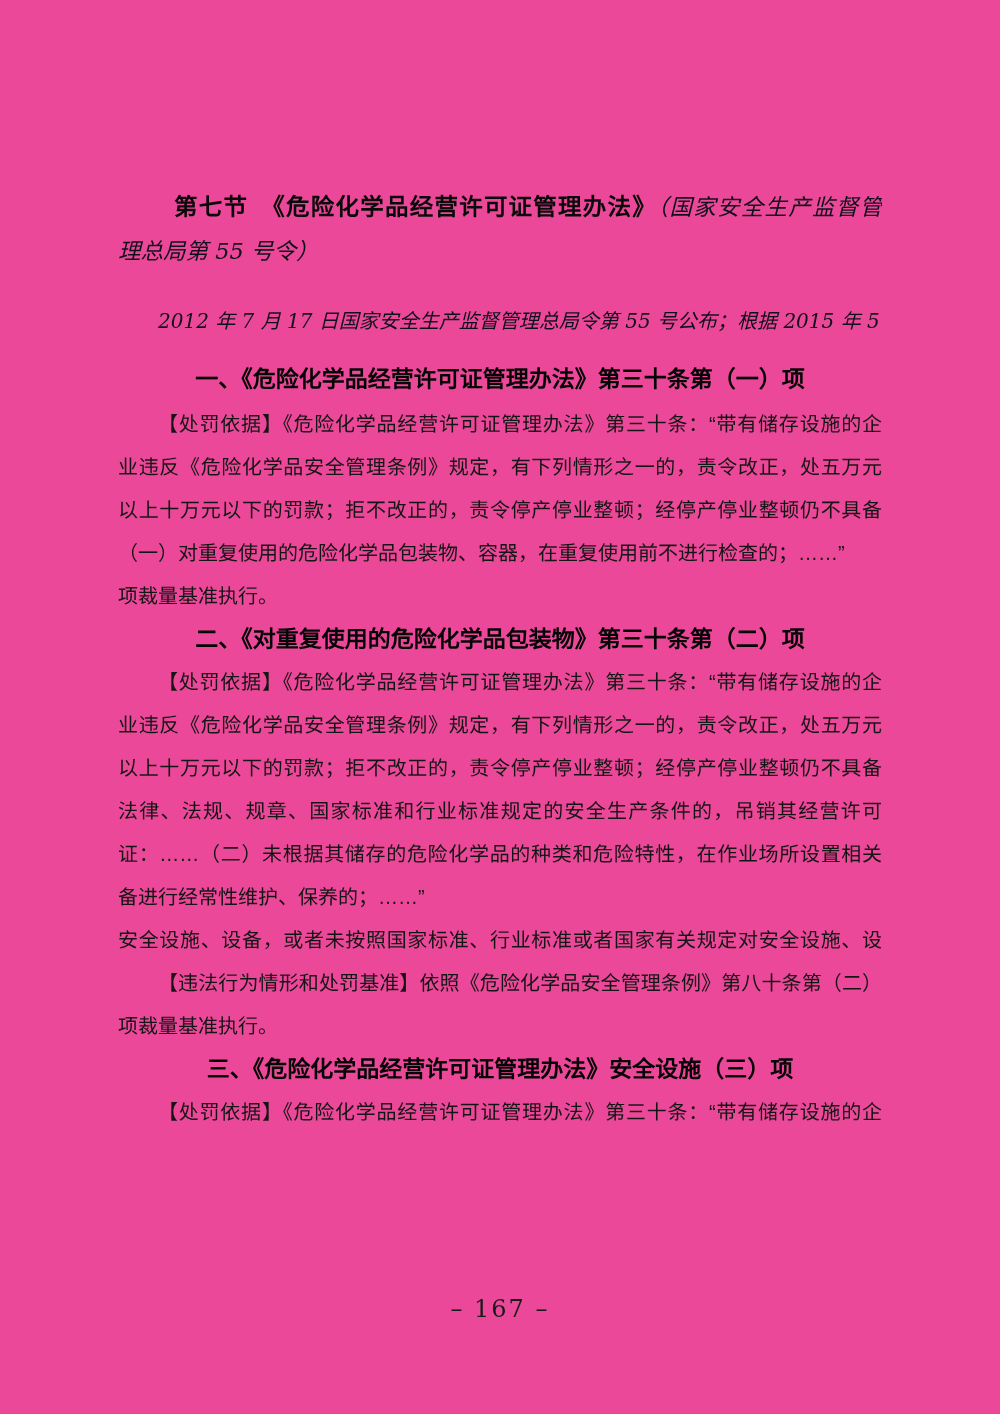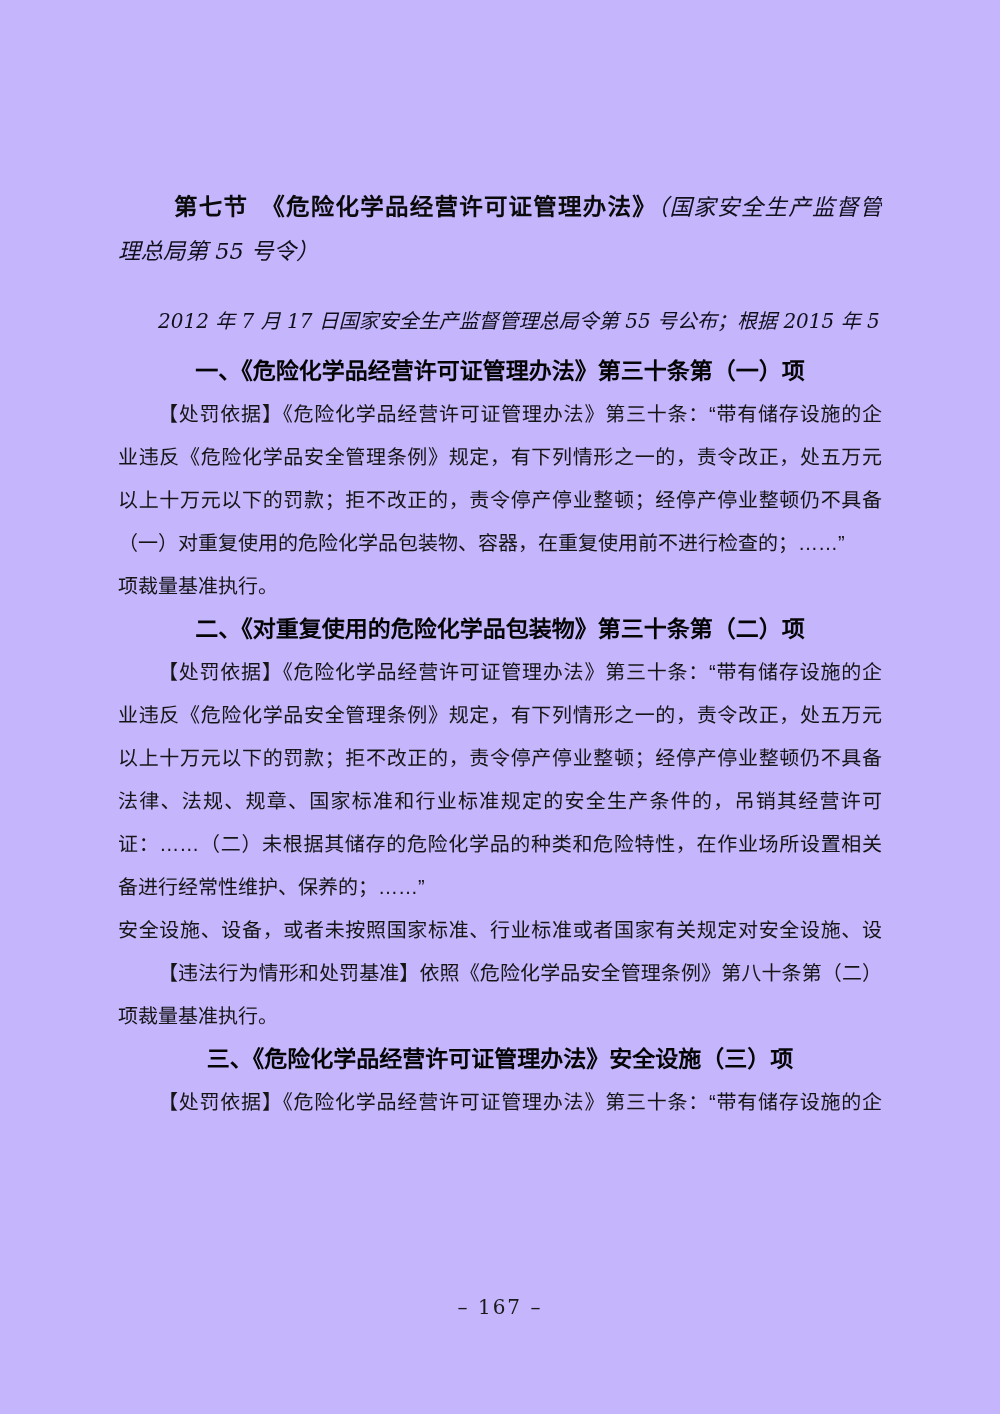--- a/index.html
+++ b/index.html
@@ -1,21 +1,21 @@
 <!DOCTYPE html>
 <html lang="zh-CN"><head>
 <meta charset="utf-8">
 <style>
   html, body { margin: 0; padding: 0; background: #e8e8e8; }
   .page {
     position: relative;
     width: 1000px;
     height: 1414px;
     margin: 0 auto;
-    background: #c4b5fd;
+    background: #ec4899;
     color: #151515;
     overflow: hidden;
   }
   .content {
     position: absolute;
     left: 118px;
     top: 185px;
     width: 764px;
   }
   .content * { box-sizing: border-box; }
@@ -66,30 +66,30 @@
     height: 43px;
     line-height: 43px;
     font-family: "Liberation Sans", sans-serif;
     font-weight: bold;
     font-size: 23px;
     color: #050505;
     text-align: center;
     text-align-last: center;
     white-space: nowrap;
   }
-  .heading.h1m { margin-top: 7px; }
+  .heading.h1m { margin-top: 17px; font-family: Liberation Mono, monospace; }
 
   .footer {
     position: absolute;
     left: 0;
     right: 0;
     top: 1295px;
     text-align: center;
     font-family: "DejaVu Serif", serif;
-    font-size: 20px;
+    font-size: 24px;
     color: #1a1a1a;
     letter-spacing: 2px;
   }
 </style>
 </head>
 <body>
 
 <div class="page">
   <div class="content">
 

